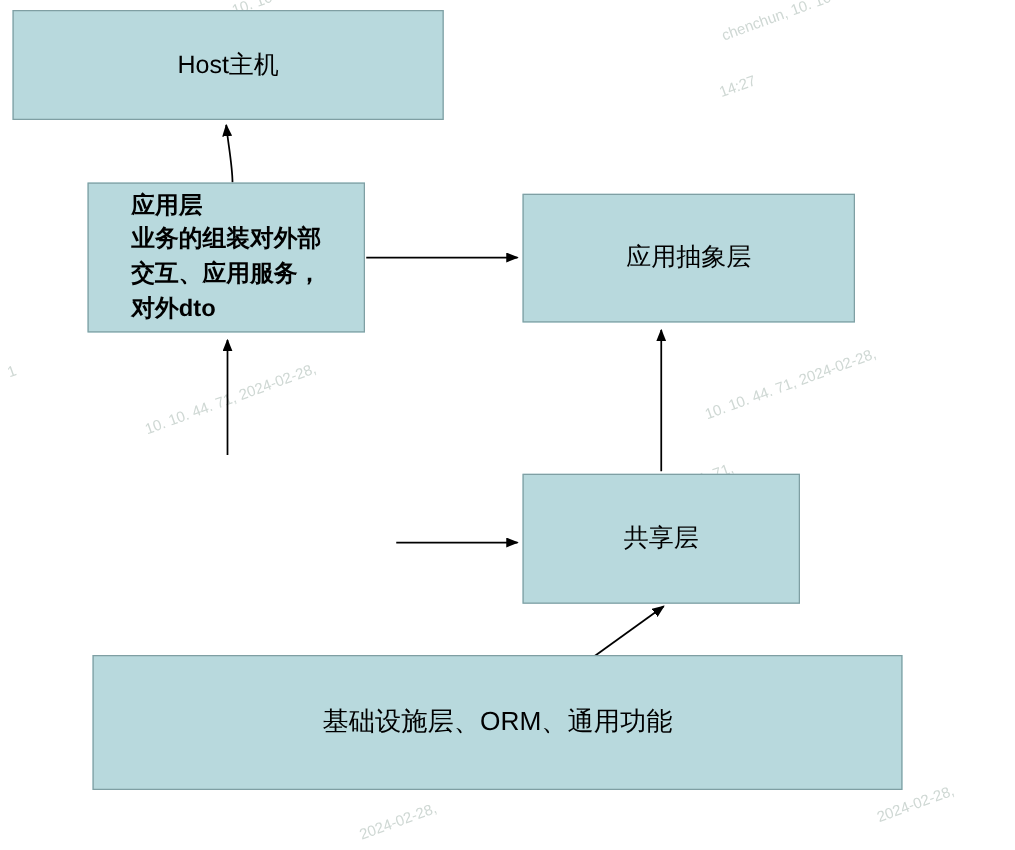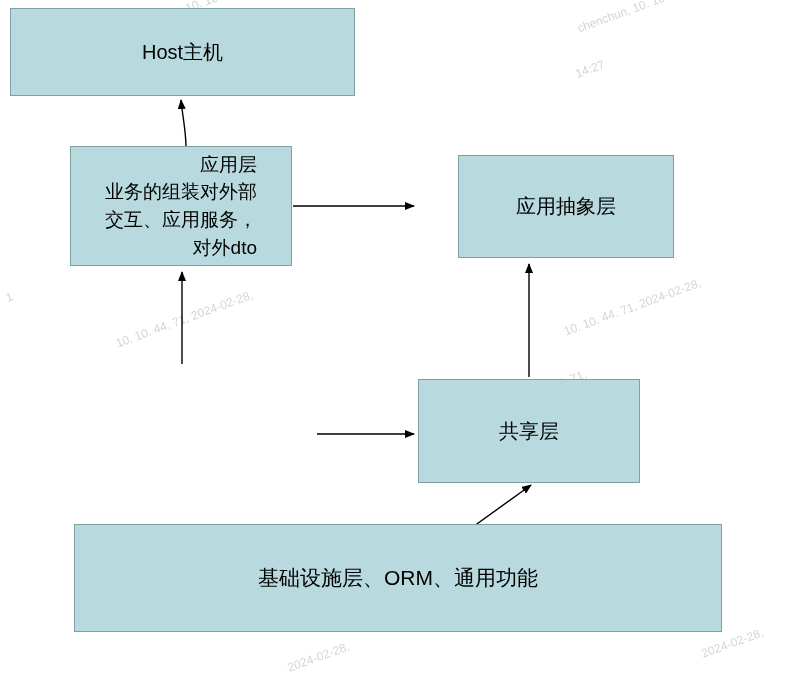--- a/index.html
+++ b/index.html
@@ -16,48 +16,48 @@
     font-family: "Liberation Sans", sans-serif;
   }
   .node {
     position: absolute;
     box-sizing: border-box;
     background: #b8d9dd;
     border: 1px solid #7f9fa3;
     display: flex;
     align-items: center;
     justify-content: center;
-    text-align: right;
+    text-align: left;
     color: #000000;
     line-height: 1.45;
     white-space: pre-line;
     z-index: 3;
   }
   #node-host {
     left: 10px;
     top: 8px;
     width: 345px;
     height: 88px;
     font-size: 20px;
   }
   #node-app {
     left: 70px;
     top: 146px;
     width: 222px;
     height: 120px;
     font-size: 19px;
     padding: 0 6px;
+    font-weight: bold;
   }
   #node-appabs {
     left: 418px;
     top: 155px;
-    width: 216px;
+    width: 266px;
     height: 103px;
     font-size: 20px;
-    margin-left: 40px;
   }
   #node-domain {
     left: 46px;
     top: 366px;
     width: 270px;
     height: 126px;
     font-size: 19px;
     padding: 0 6px;
   }
   #node-shared {

